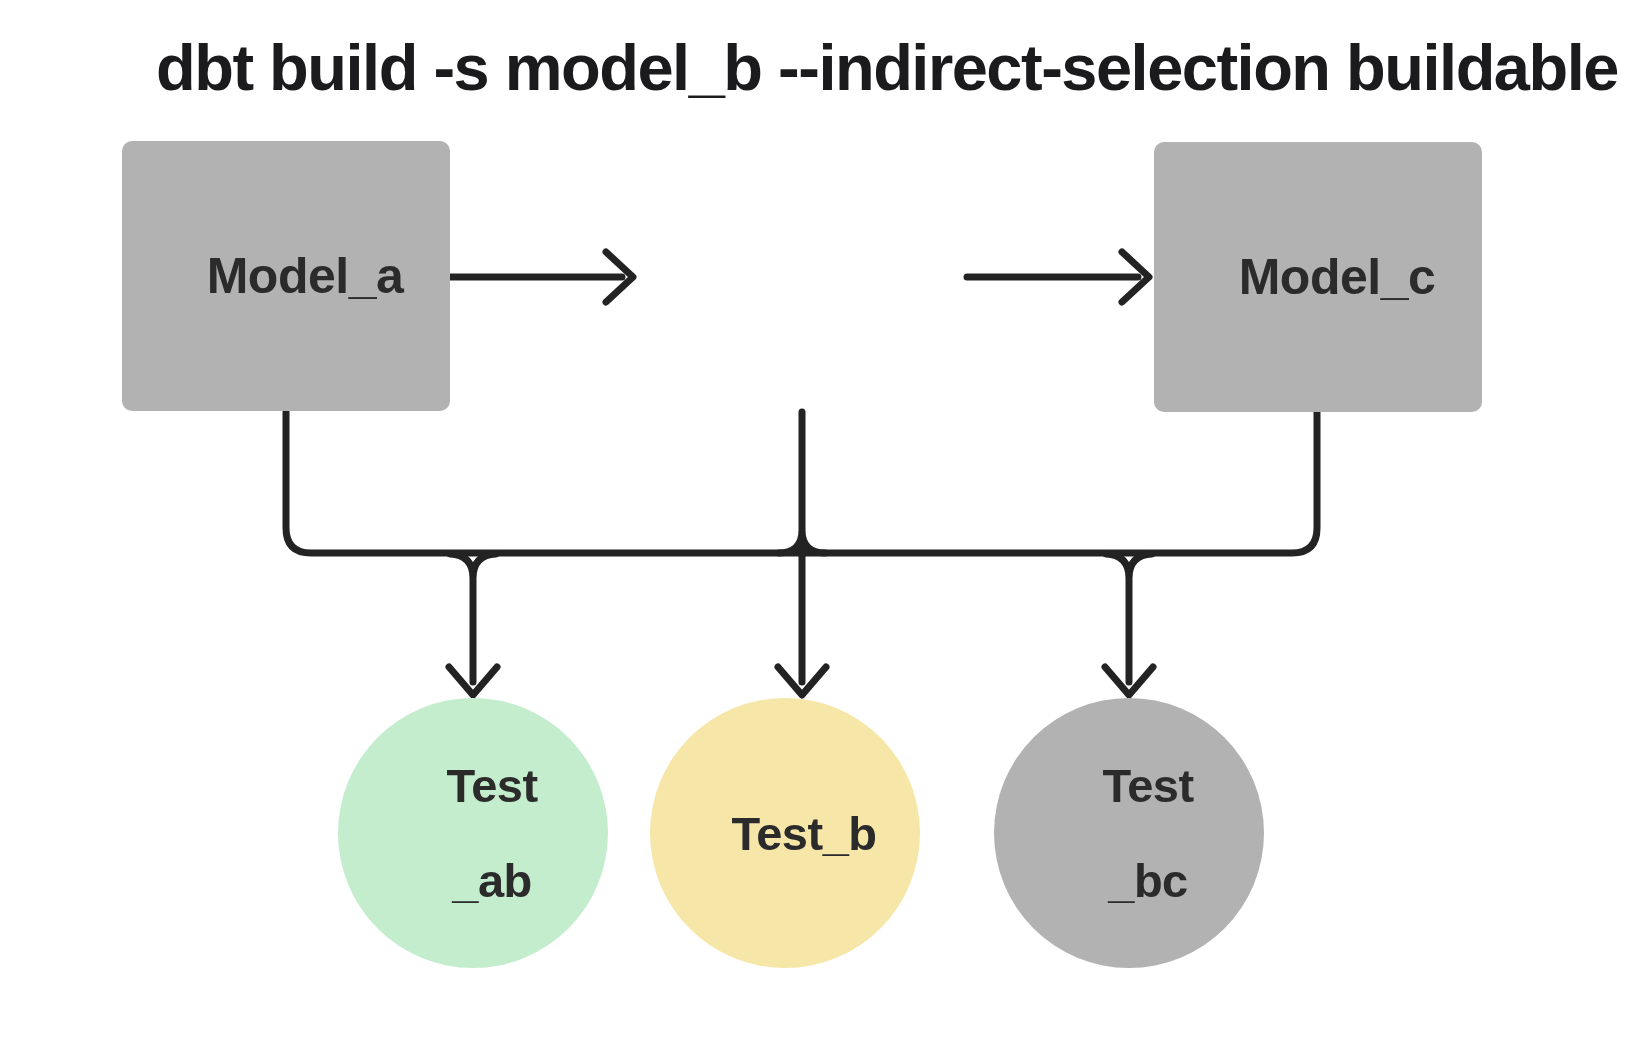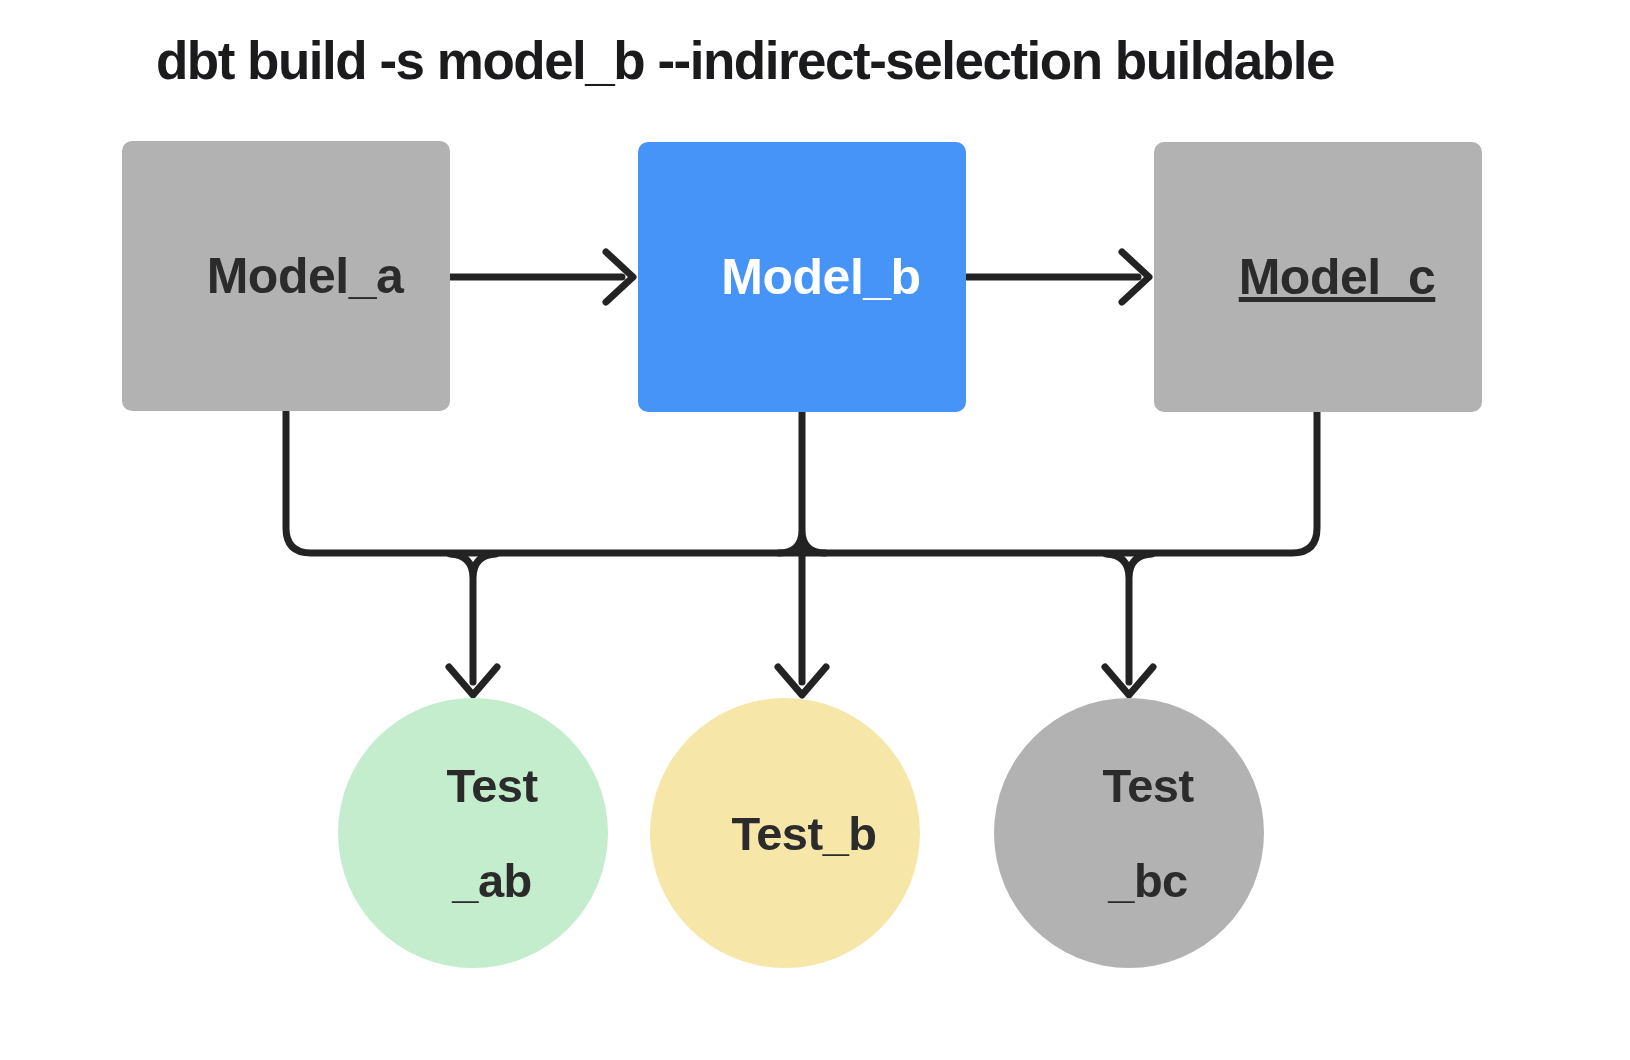--- a/index.html
+++ b/index.html
@@ -20,21 +20,21 @@
     width:1630px;
     height:1060px;
     background:var(--background);
     overflow:hidden;
     font-family:"Liberation Sans","DejaVu Sans",sans-serif;
   }
   .title{
     position:absolute;
     left:156px;
     top:30px;
-    font-size:53px;
+    font-size:65px;
     font-weight:600;
     letter-spacing:-1.5px;
     color:var(--text-title);
     white-space:nowrap;
   }
   .edges{
     position:absolute;
     left:0;top:0;
   }
   .edges path{
@@ -68,21 +68,21 @@
     height:270px;
     border-radius:50%;
     font-size:47px;
     font-weight:600;
     letter-spacing:-0.5px;
     color:var(--text-dark);
     gap:40px;
   }
   .model-a{left:122px;top:141px;background:var(--node-gray);}
   .model-b{left:638px;top:142px;background:var(--node-blue);}
-  .model-c{left:1154px;top:142px;background:var(--node-gray);text-decoration:underline;}
+  .model-c{left:1154px;top:142px;background:var(--node-gray);}
   .test-ab{left:338px;top:698px;background:var(--test-green);}
   .test-b{left:650px;top:698px;background:var(--test-yellow);}
   .test-bc{left:994px;top:698px;background:var(--node-gray);}
 </style>
 </head>
 <body>
 
 <div class="canvas">
 
   <div class="title">dbt build -s model_b --indirect-selection buildable</div>
@@ -99,23 +99,20 @@
 
     <path d="M 450 554 Q 473 555 473 578 M 496 554 Q 473 555 473 578 M 473 578 L 473 682 M 449 667 L 473 695 L 497 667"></path>
 
     <path d="M 1106 554 Q 1129 555 1129 578 M 1152 554 Q 1129 555 1129 578 M 1129 578 L 1129 682 M 1105 667 L 1129 695 L 1153 667"></path>
   </svg>
 
   <div class="node box model-a">
     <span>Model_a</span>
   </div>
 
-  <div class="node box selected model-b">
-    <span>Model_b</span>
-  </div>
 
   <div class="node box model-c">
     <span>Model_c</span>
   </div>
 
   <div class="node circle test-ab">
     <span>Test</span>
     <span>_ab</span>
   </div>
 

